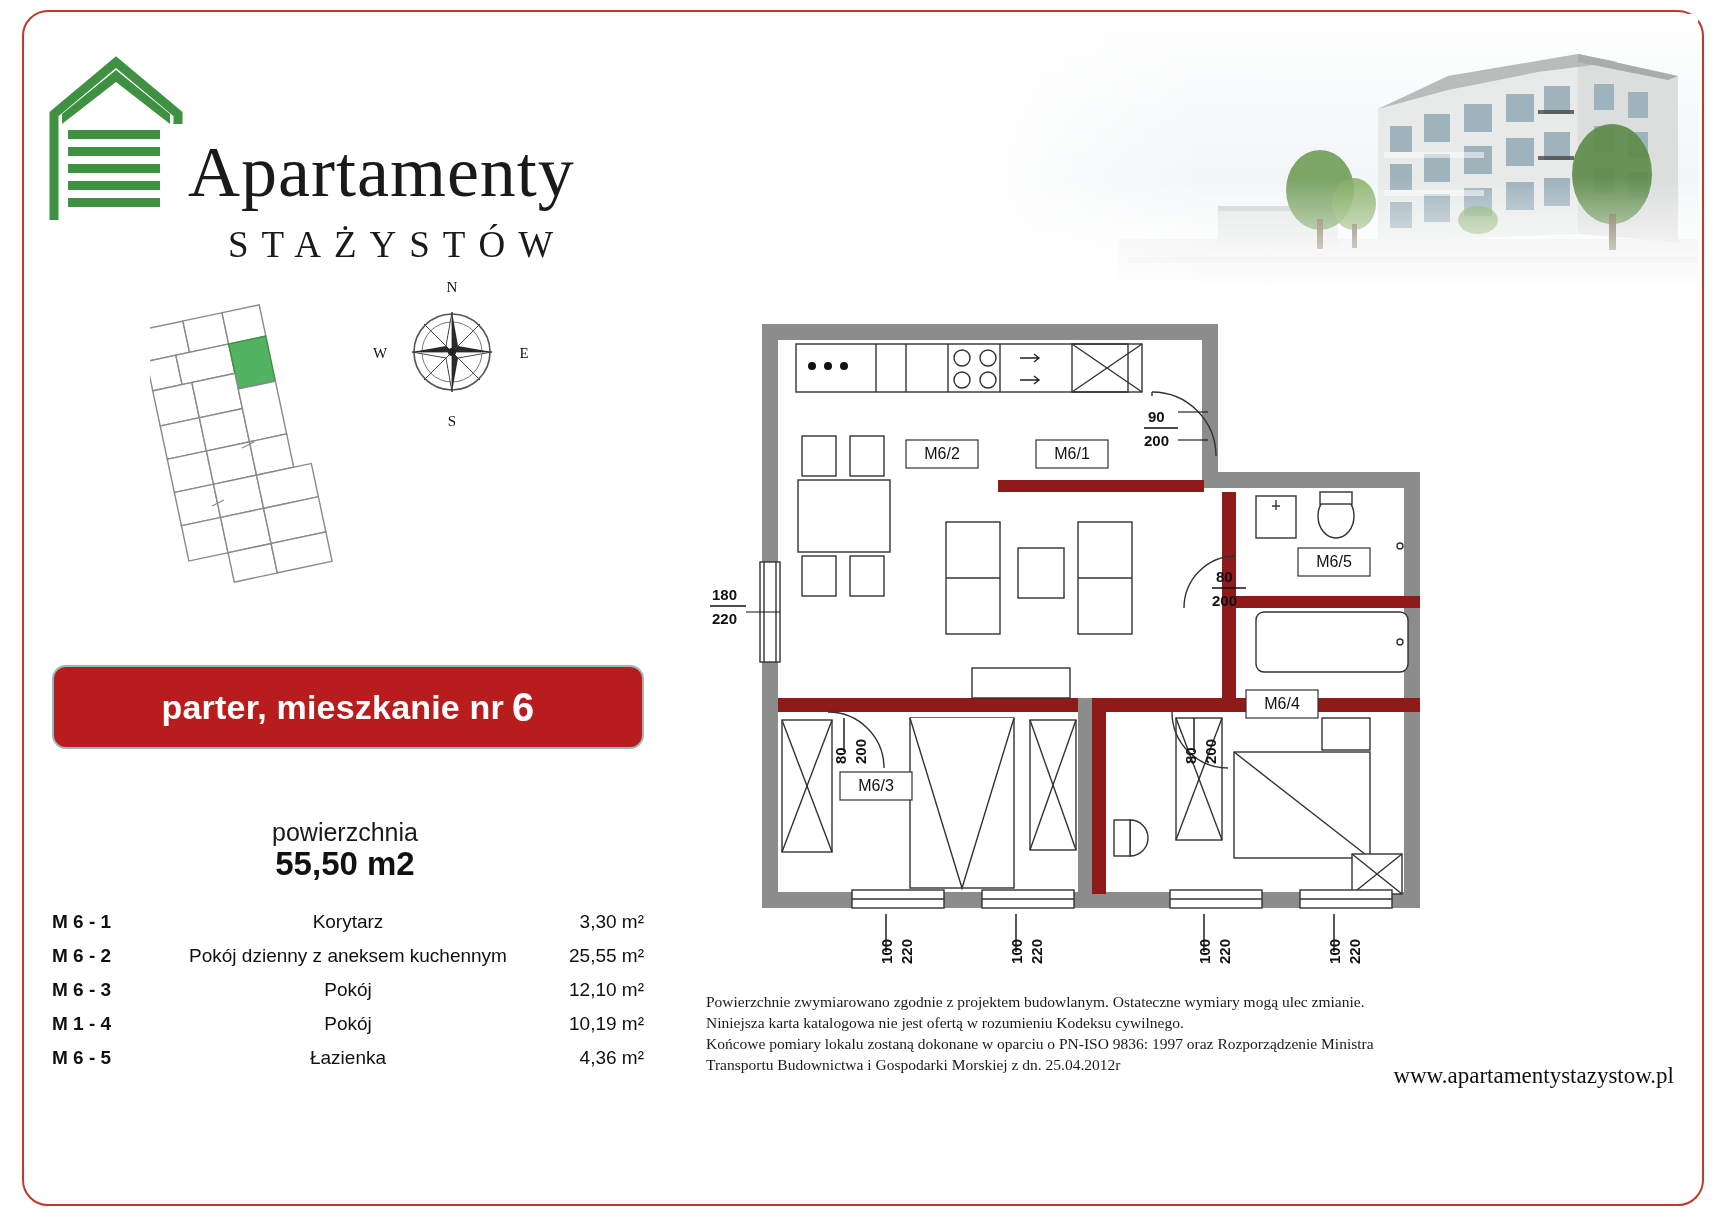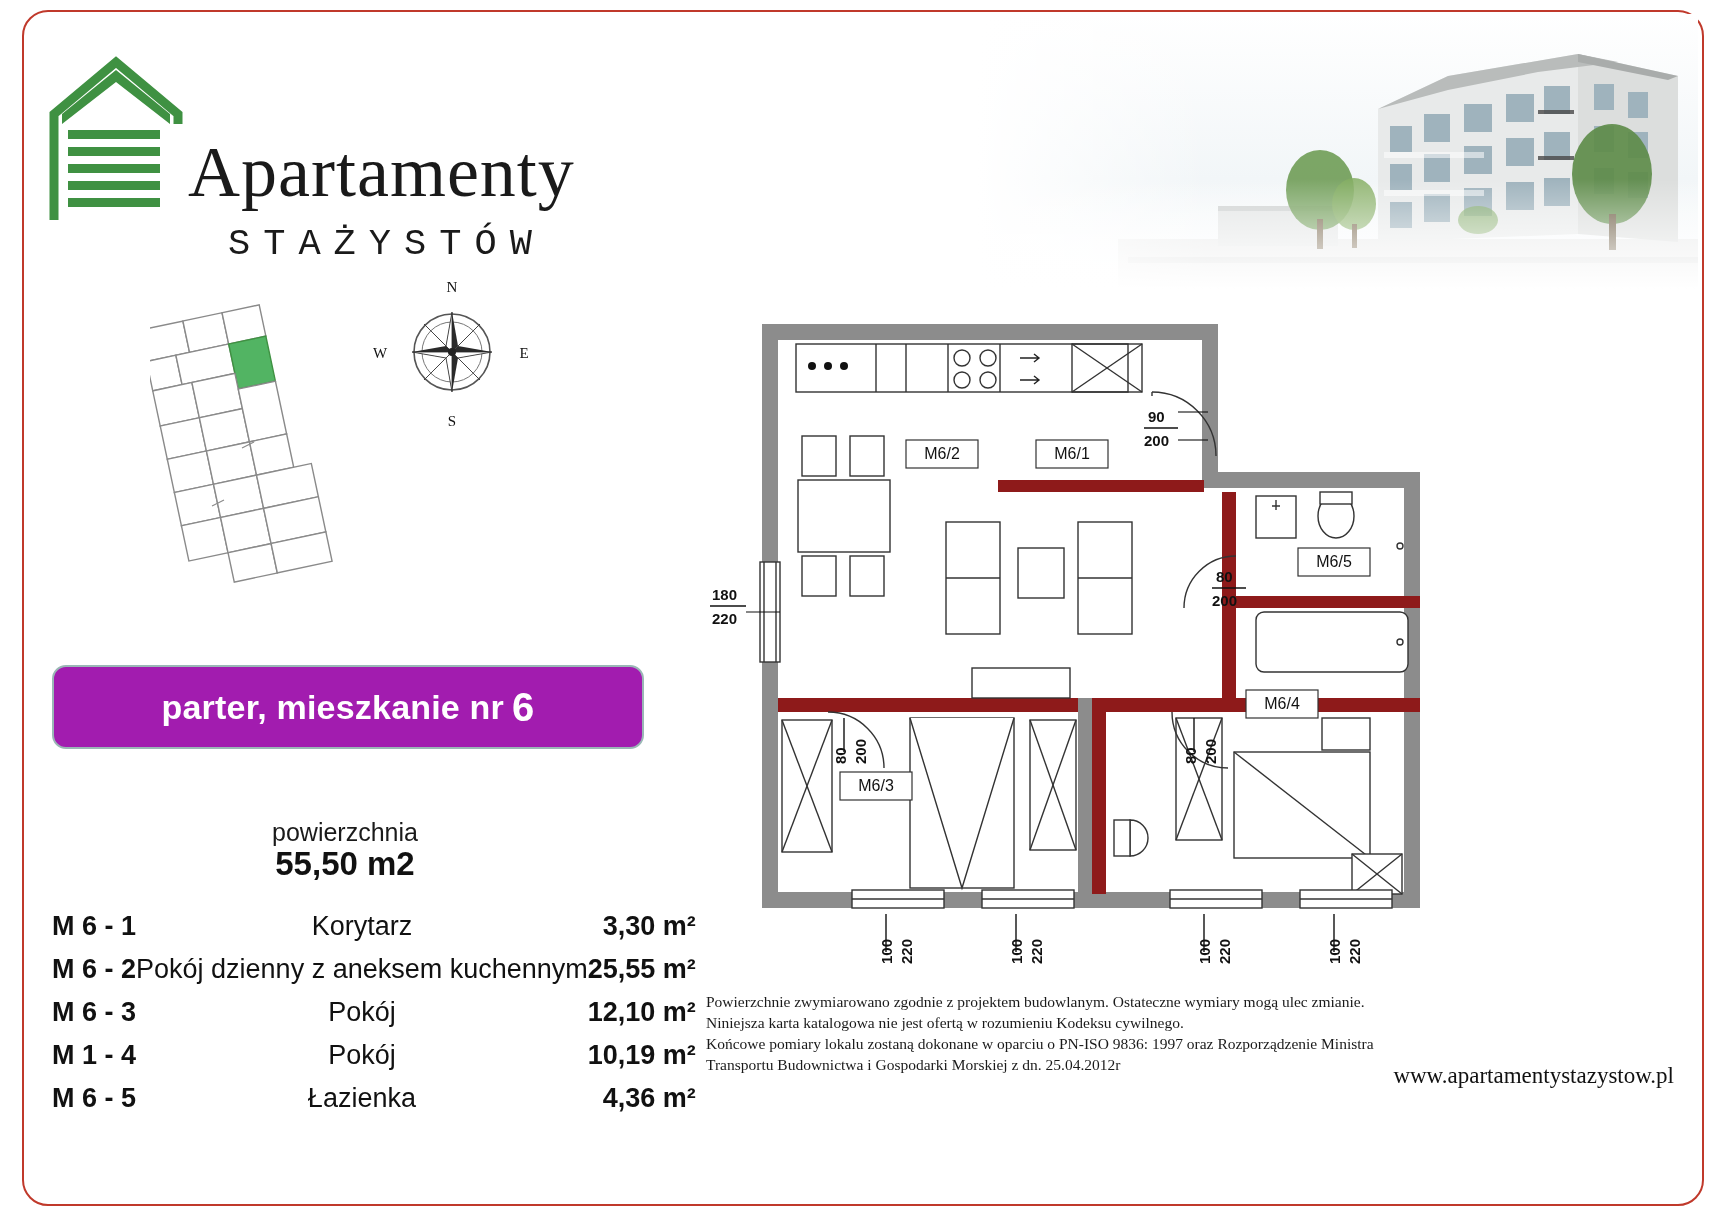--- a/index.html
+++ b/index.html
@@ -48,21 +48,21 @@
     left: 140px; top: 88px;
     font-family: "Liberation Serif", serif;
     font-size: 72px;
     letter-spacing: 1px;
     color: #1a1a1a;
     line-height: 1;
   }
   .logo-sub {
     position: absolute;
     left: 180px; top: 178px;
-    font-family: Liberation Mono, monospace;
+    font-family: Liberation Serif, serif;
     font-size: 37px;
     letter-spacing: 13px;
     color: #1a1a1a;
     line-height: 1;
   }
 
   
   .photo {
     position: absolute;
     right: 28px; top: 14px;
@@ -81,21 +81,21 @@
     position: absolute;
     left: 372px; top: 278px;
     width: 160px; height: 152px;
   }
 
   
   .banner {
     position: absolute;
     left: 52px; top: 665px;
     width: 588px; height: 80px;
-    background: #a21caf;
+    background: #b91c1c;
     border: 2px solid #9ab7b6;
     border-radius: 14px;
     color: #fff;
     display: flex;
     align-items: center;
     justify-content: center;
     font-size: 34px;
     font-weight: bold;
     letter-spacing: 0.2px;
   }
@@ -122,30 +122,30 @@
     font-weight: bold;
     color: #111;
   }
 
   
   .rooms {
     position: absolute;
     left: 52px; top: 905px;
     width: 592px;
     border-collapse: collapse;
-    font-size: 27px;
+    font-size: 19px;
     color: #111;
   }
   .rooms td {
     padding: 6px 0;
     white-space: nowrap;
   }
   .rooms td.code { width: 120px; text-align: left; font-weight: bold; }
   .rooms td.name { text-align: center; font-weight: normal; }
-  .rooms td.area { width: 120px; text-align: right; font-weight: bold; }
+  .rooms td.area { width: 120px; text-align: right; font-weight: normal; }
 
   
   .planwrap {
     position: absolute;
     left: 700px; top: 300px;
     width: 800px; height: 690px;
   }
 
   
   .disclaimer {

